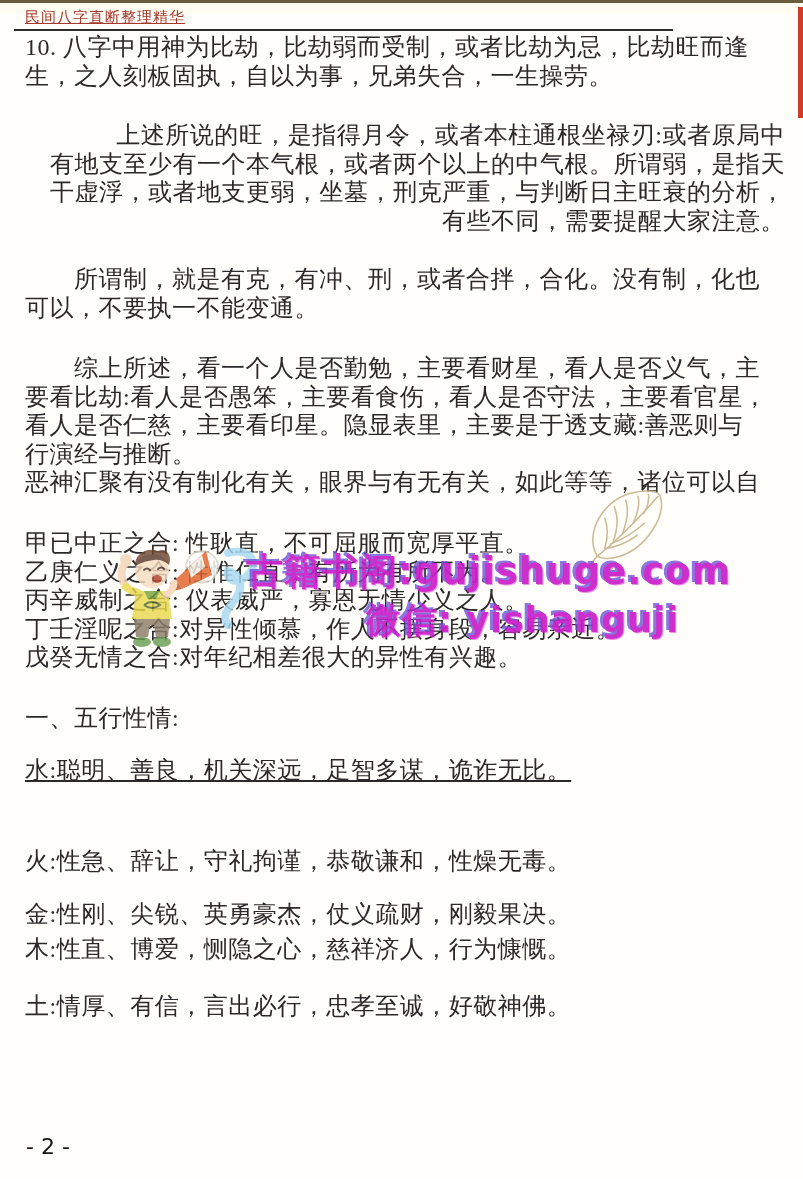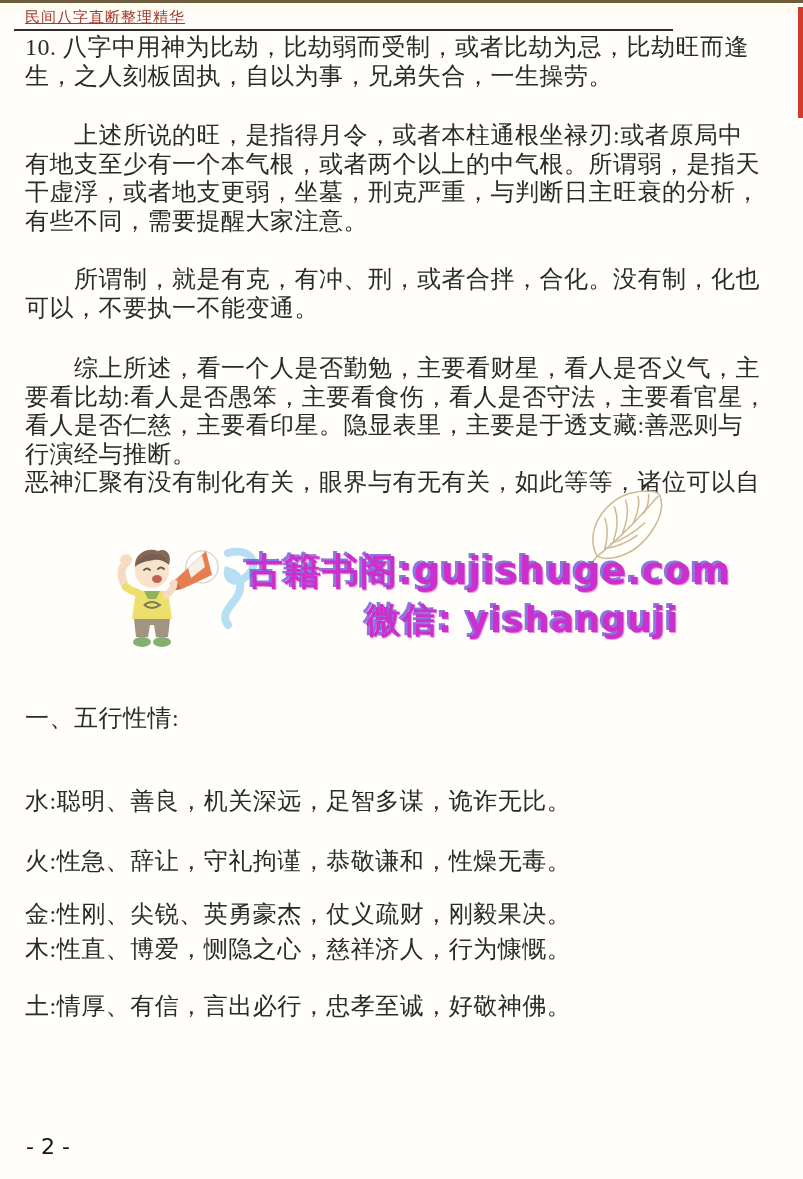--- a/index.html
+++ b/index.html
@@ -80,43 +80,50 @@
   <div class="red-tab"></div>
 
   <div class="header-title">民间八字直断整理精华</div>
   <div class="header-rule"></div>
 
   <div class="para" style="top:33px;">
     <div class="line">10. 八字中用神为比劫，比劫弱而受制，或者比劫为忌，比劫旺而逢</div>
     <div class="line">生，之人刻板固执，自以为事，兄弟失合，一生操劳。</div>
   </div>
 
-  <div class="para" style="top:121px;">
+  <div class="para" style="top:121px;text-align:right;">
     <div class="line">　　上述所说的旺，是指得月令，或者本柱通根坐禄刃:或者原局中</div>
     <div class="line">有地支至少有一个本气根，或者两个以上的中气根。所谓弱，是指天</div>
     <div class="line">干虚浮，或者地支更弱，坐墓，刑克严重，与判断日主旺衰的分析，</div>
     <div class="line">有些不同，需要提醒大家注意。</div>
   </div>
 
   <div class="para" style="top:265px;">
     <div class="line">　　所谓制，就是有克，有冲、刑，或者合拌，合化。没有制，化也</div>
     <div class="line">可以，不要执一不能变通。</div>
   </div>
 
   <div class="para" style="top:354px;">
     <div class="line">　　综上所述，看一个人是否勤勉，主要看财星，看人是否义气，主</div>
     <div class="line">要看比劫:看人是否愚笨，主要看食伤，看人是否守法，主要看官星，</div>
     <div class="line">看人是否仁慈，主要看印星。隐显表里，主要是于透支藏:善恶则与</div>
     <div class="line">行演经与推断。</div>
     <div class="line">恶神汇聚有没有制化有关，眼界与有无有关，如此等等，诸位可以自</div>
   </div>
 
+  <div class="para" style="top:529px;">
+    <div class="line">甲已中正之合: 性耿直，不可屈服而宽厚平直。</div>
+    <div class="line">乙庚仁义之合: 性惟仁直，有所为有所不为。</div>
+    <div class="line">丙辛威制之合: 仪表威严，寡恩无情少义之人。</div>
+    <div class="line">丁壬淫呢之合:对异性倾慕，作人不摆身段，容易亲近。</div>
+    <div class="line">戊癸无情之合:对年纪相差很大的异性有兴趣。</div>
+  </div>
 
   <div class="single-line" style="top:704px;">一、五行性情:</div>
-  <div class="single-line" style="top:787px;">水:聪明、善良，机关深远，足智多谋，诡诈无比。</div>
+  <div class="single-line" style="top:756px;text-decoration:underline;">水:聪明、善良，机关深远，足智多谋，诡诈无比。</div>
   <div class="single-line" style="top:818px;margin-top:29px;">火:性急、辞让，守礼拘谨，恭敬谦和，性燥无毒。</div>
   <div class="single-line" style="top:900px;">金:性刚、尖锐、英勇豪杰，仗义疏财，刚毅果决。</div>
   <div class="single-line" style="top:935px;">木:性直、博爱，恻隐之心，慈祥济人，行为慷慨。</div>
   <div class="single-line" style="top:992px;">土:情厚、有信，言出必行，忠孝至诚，好敬神佛。</div>
 
   <svg class="leaf" width="95" height="95" viewBox="0 0 100 100">
     <g fill="none" stroke="#c7b28c" stroke-width="1.6" stroke-linecap="round">
       <path d="M6 88 L16 76"></path>
       <path d="M16 76 C2 52 22 18 50 10 C70 5 80 8 82 12 C90 34 66 68 40 76 C30 79 21 79 16 76 Z" fill="#fffef8"></path>
       <path d="M16 76 C34 62 58 38 80 13"></path>

